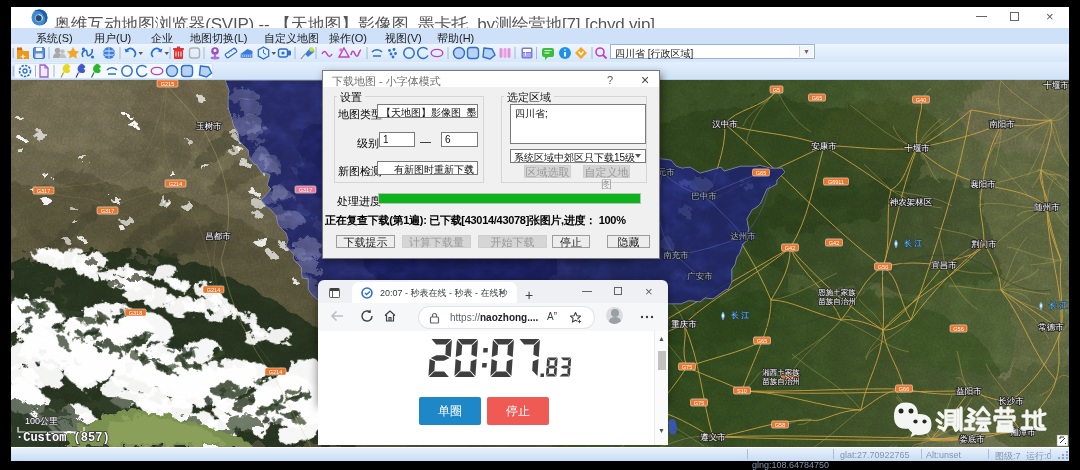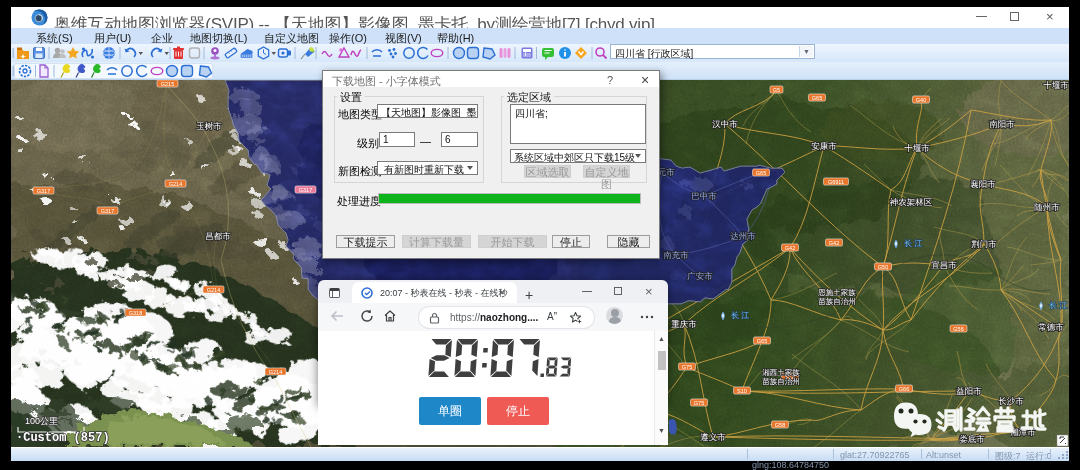--- a/index.html
+++ b/index.html
@@ -1055,35 +1055,36 @@
     <div class="gb" style="left:11px;top:25px;width:150px;height:87px"></div>
     <div class="gblabel" style="left:14px;top:19px">设置</div>
     <div class="abs" style="left:15px;top:36px">地图类型</div>
     <div class="combo" style="left:54px;top:33px;width:101px;height:14px;padding:1px 3px">【天地图】影像图_墨卡</div>
     <div class="carr" style="left:144px;top:38px"></div>
     <div class="abs" style="left:34px;top:65px">级别</div>
     <div class="tbx" style="left:56px;top:61px;width:36px;height:15px;padding:1px 3px">1</div>
     <div class="abs" style="left:97px;top:64px">—</div>
     <div class="tbx" style="left:118px;top:61px;width:37px;height:15px;padding:1px 3px">6</div>
     <div class="abs" style="left:15px;top:93px">新图检测</div>
-    <div class="combo" style="left:54px;top:90px;width:101px;height:14px;padding:1px 6px">有新图时重新下载</div>
+    <div class="combo" style="left:54px;top:90px;width:101px;height:14px;padding:1px 16px">有新图时重新下载</div>
     <div class="carr" style="left:144px;top:95px"></div>
 
     <div class="gb" style="left:178px;top:25px;width:146px;height:87px"></div>
     <div class="gblabel" style="left:181px;top:19px">选定区域</div>
     <div class="tbx" style="left:187px;top:33px;width:136px;height:40px;padding:2px 4px">四川省;</div>
     <div class="combo" style="left:187px;top:78px;width:136px;height:14px;padding:1px 3px">系统区域中郊区只下载15级</div>
     <div class="carr" style="left:312px;top:83px"></div>
     <div class="btnd" style="left:201px;top:94px;width:47px;height:13px;line-height:12px">区域选取</div>
     <div class="btnd" style="left:260px;top:94px;width:47px;height:13px;line-height:12px">自定义地图</div>
 
     <div class="abs" style="left:14px;top:123px">处理进度</div>
     <div class="abs" style="left:55px;top:122px;width:263px;height:11px;border:1px solid #bcbcbc;background:#e6e6e6">
         <div style="width:100%;height:100%;background:#0db31b"></div>
       </div>
+    <div class="abs" style="left:2px;top:142px;font-size:11px;color:#000;font-weight:bold;letter-spacing:-0.3px">正在复查下载(第1遍): 已下载[43014/43078]张图片,进度： 100%</div>
 
     <div class="btn" style="left:13px;top:164px;width:59px;height:13px;line-height:12px">下载提示</div>
     <div class="btnd" style="left:79px;top:164px;width:69px;height:13px;line-height:12px">计算下载量</div>
     <div class="btnd" style="left:155px;top:164px;width:69px;height:13px;line-height:12px">开始下载</div>
     <div class="btn" style="left:229px;top:164px;width:38px;height:13px;line-height:12px">停止</div>
     <div class="btn" style="left:284px;top:164px;width:43px;height:13px;line-height:12px">隐藏</div>
   </div>
 
   <div id="edge" class="abs">
     <div class="abs" style="left:11px;top:8px;width:11px;height:10px;border:1px solid #5f6368;border-top:3px solid #3c4043;border-radius:2px;background:#fff">

